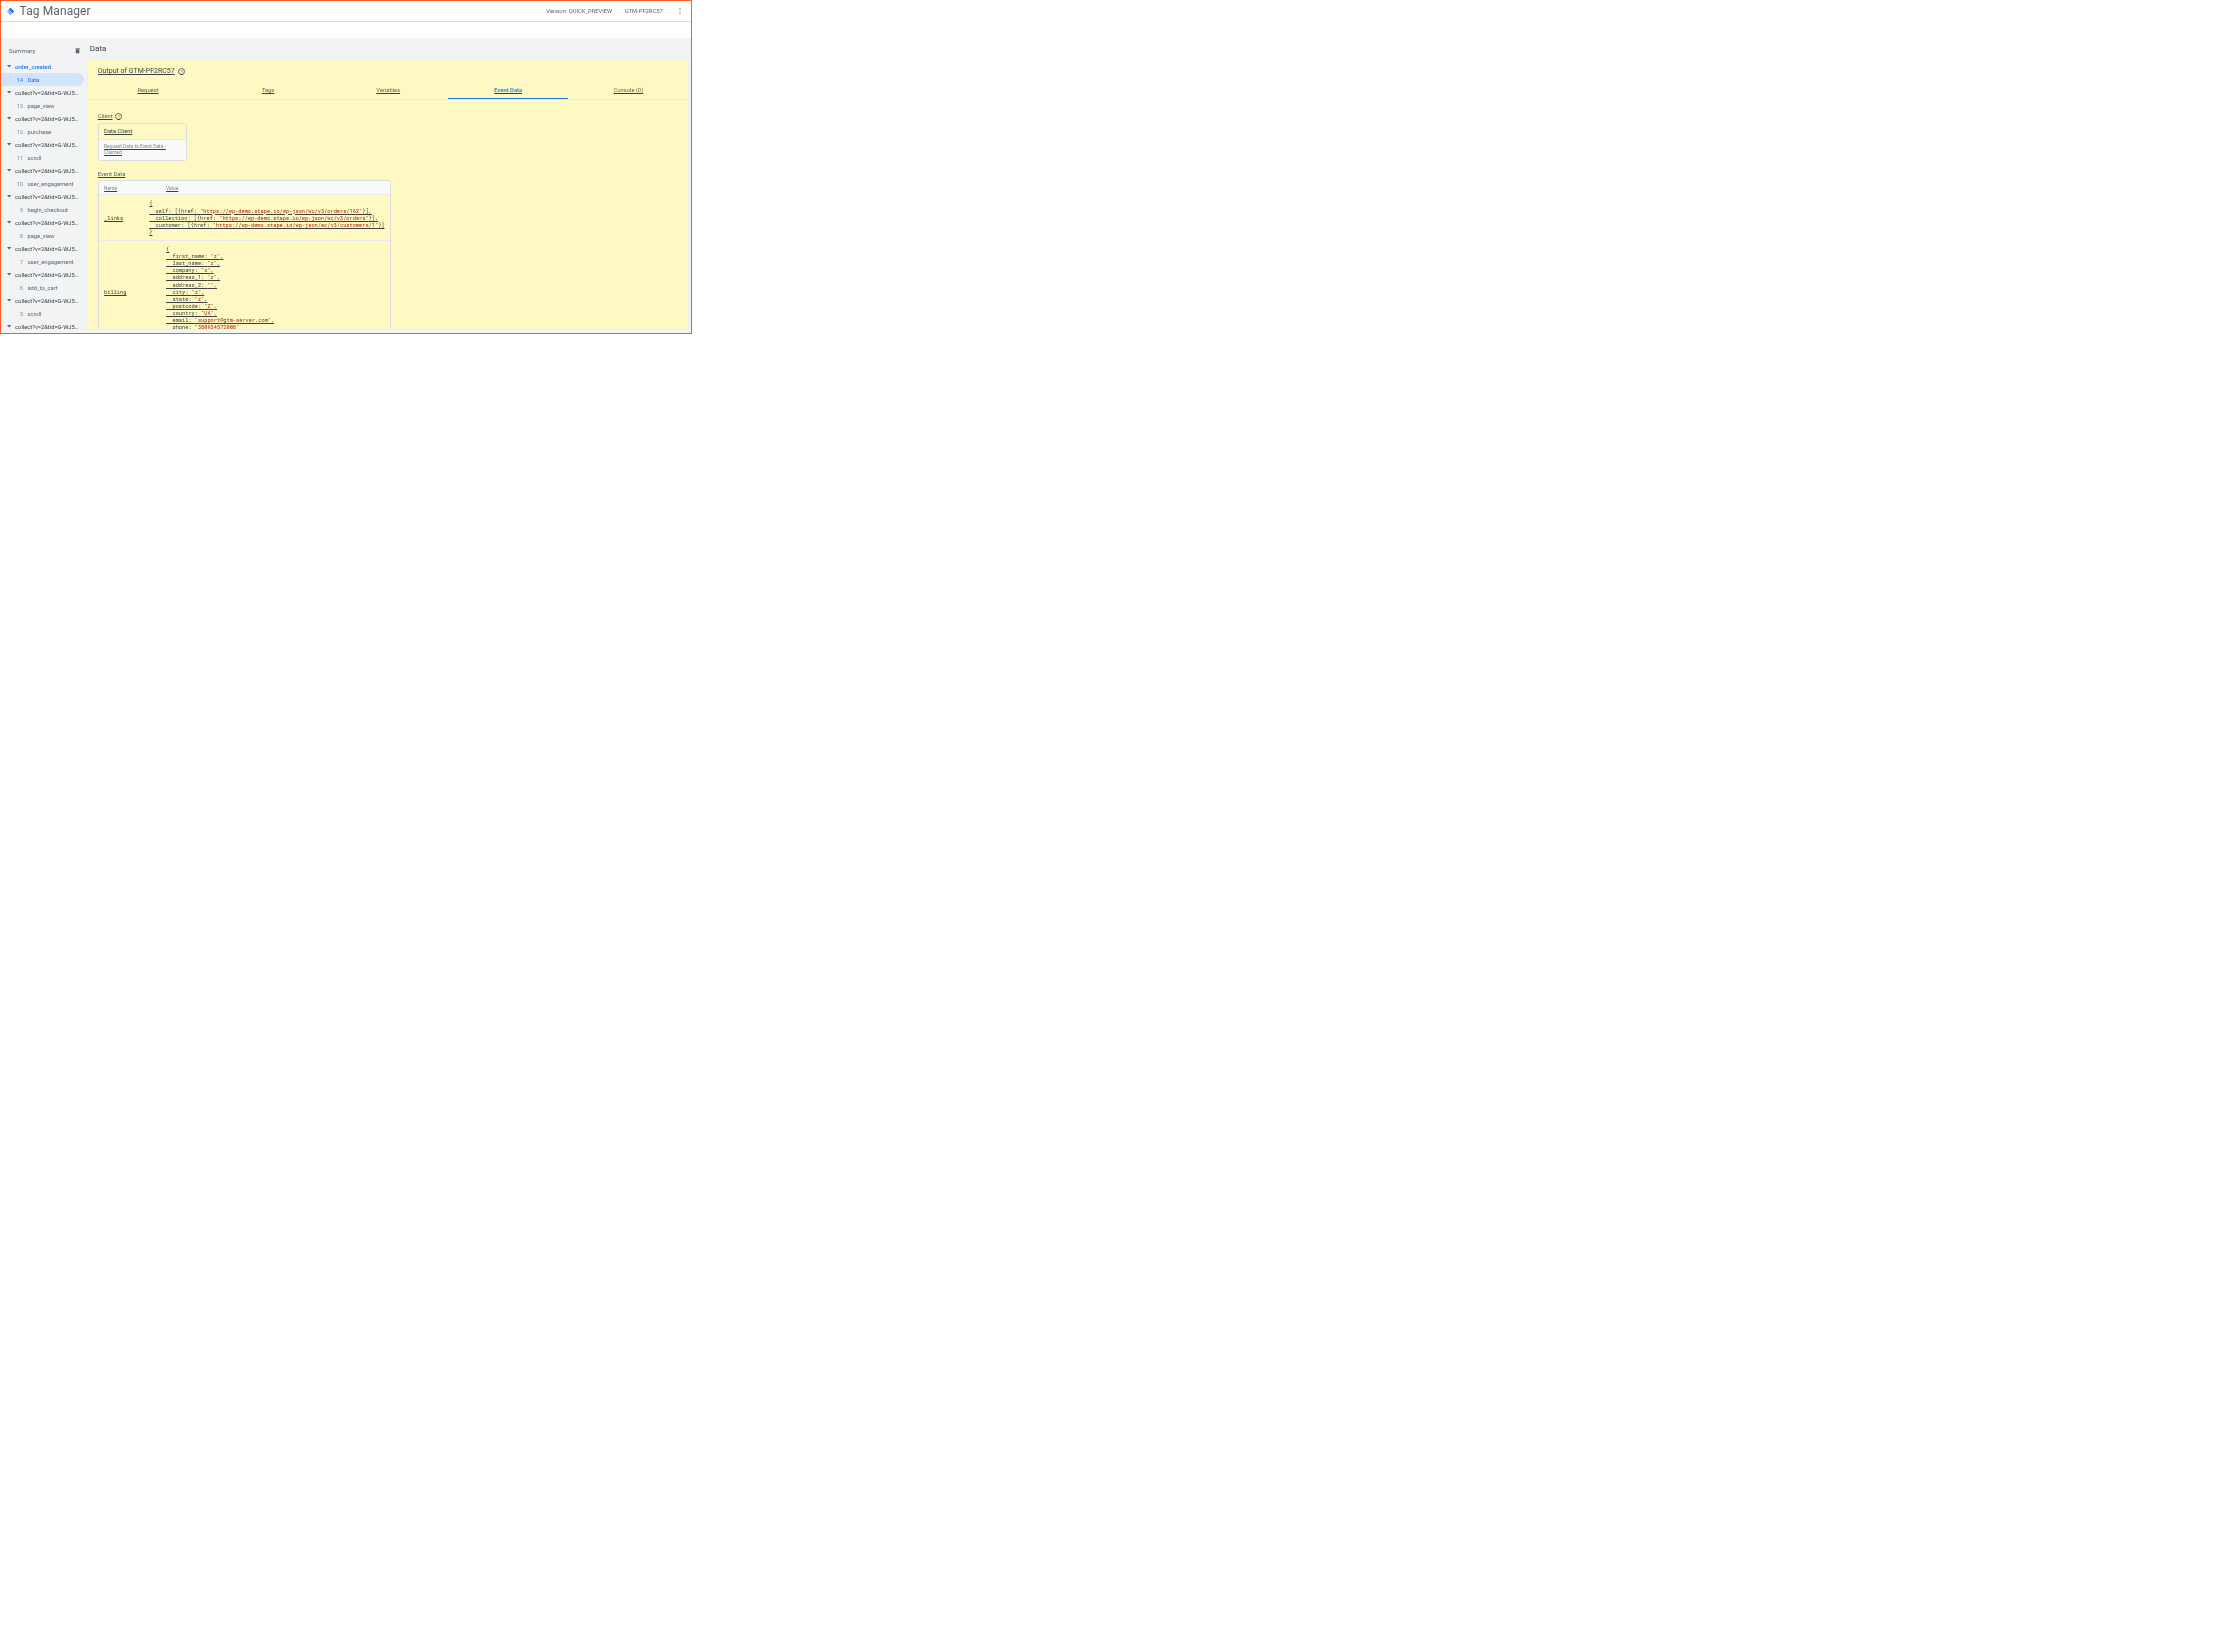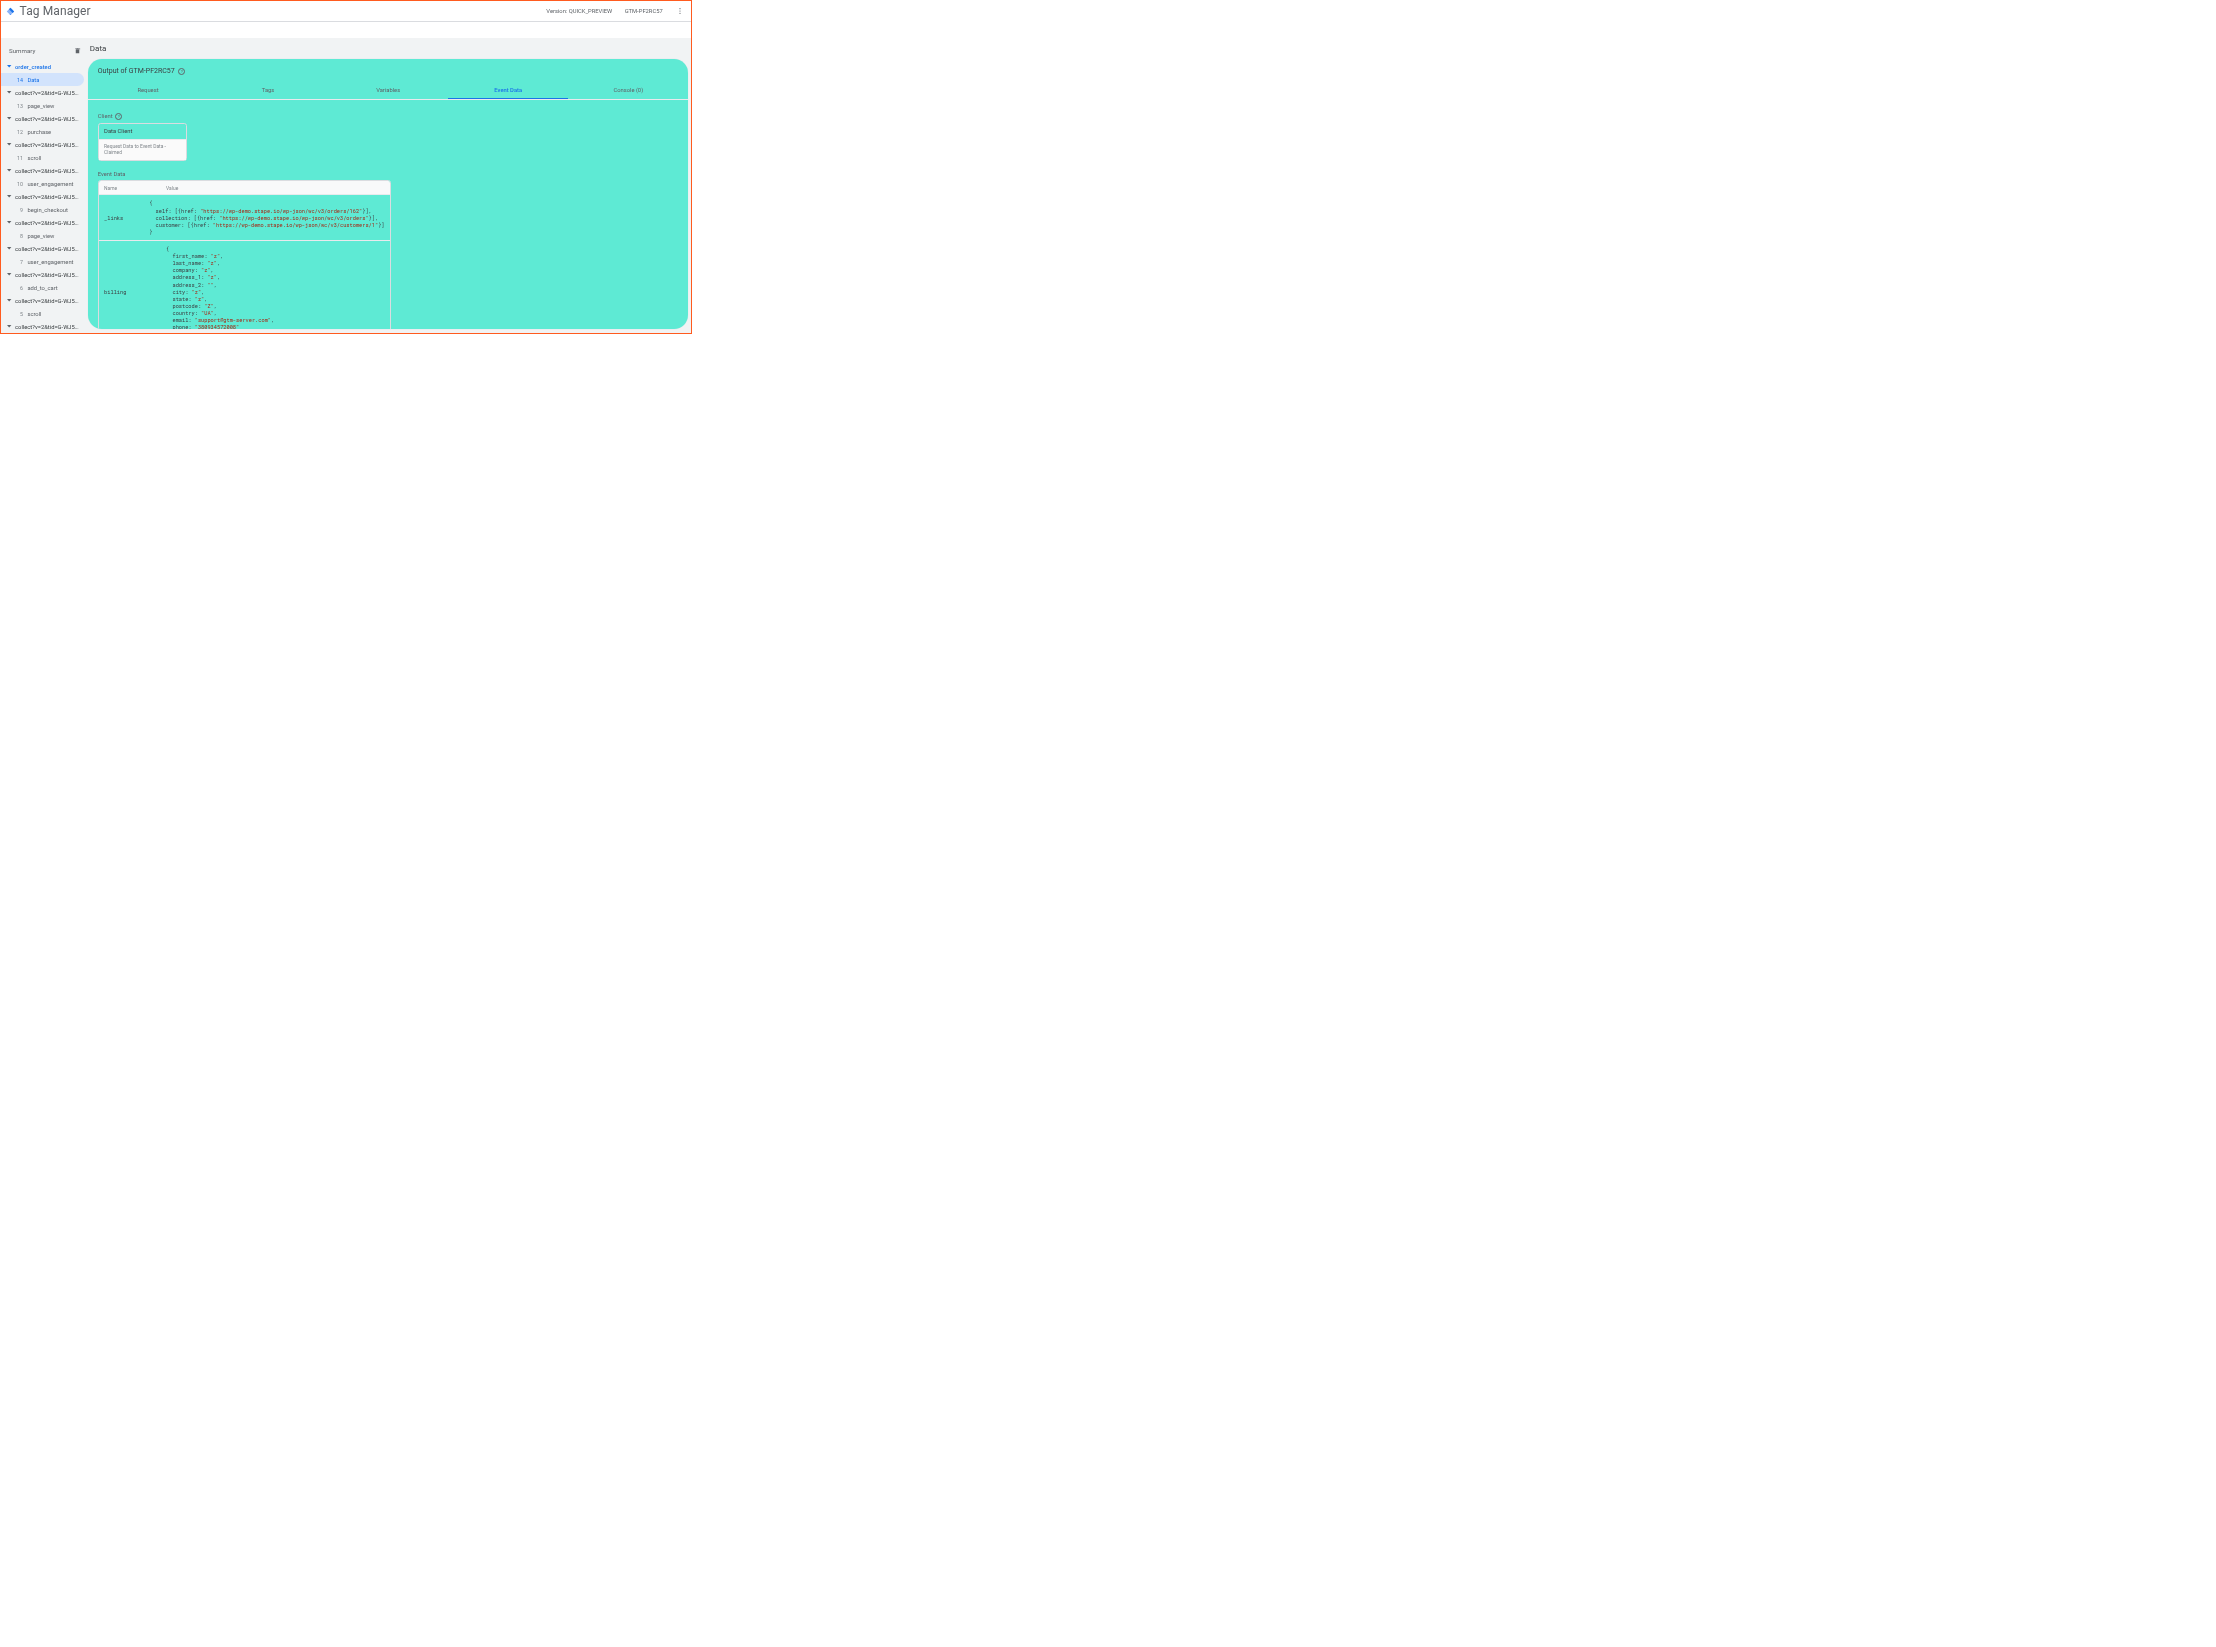--- a/index.html
+++ b/index.html
@@ -23,21 +23,21 @@
   .group-head .label { white-space: nowrap; overflow: hidden; text-overflow: ellipsis; max-width: 66px; }
   .caret { width: 4.4px; display:inline-block; }
   .caret svg { fill: #5f6368; }
   .group-head.active .caret svg { fill: #1a73e8; }
   .sub { display: flex; align-items: center; gap: 4.4px; padding: 3.5px 4.4px 3.5px 15px; color: #5f6368; font-size: 5.8px; cursor: pointer; border-radius: 0 8.9px 8.9px 0; margin-right: 2.7px; }
   .sub .num { color: #80868b; width: 7px; text-align: right; font-size: 5.3px; }
   .sub.active { background: #d2e3fc; color: #1a73e8; }
   .sub.active .num { color: #1a73e8; }
   .main { flex: 1; background: #f1f3f4; display: flex; flex-direction: column; min-width: 0; padding: 0; }
   .page-title { font-size: 8px; color: #3c4043; padding: 6.2px 1.8px 6.2px 1.8px; }
-  .card { background: #5eead4; border-radius: 14px; margin: 0 2.7px 4.4px 0; box-shadow: 0 0 0 0.4px #e8eaed; overflow: hidden; }
+  .card { background: #fef9c3; border-radius: 0; margin: 0 2.7px 4.4px 0; box-shadow: 0 0 0 0.4px #e8eaed; overflow: hidden; text-decoration: underline; }
   .card-head { display: flex; align-items: center; gap: 3.5px; padding: 8px 9.8px 0 9.8px; font-size: 7px; color: #3c4043; }
   .help-ic { width:7px; height:7px; display:inline-flex; align-items:center; justify-content:center; border:0.4px solid #5f6368; color:#5f6368; border-radius:50%; font-size:4.4px; cursor: pointer; }
   .tabs { display: flex; border-bottom: 0.4px solid #e8eaed; margin-top: 6.2px; }
   .tab { flex: 1; text-align: center; padding: 5.3px 0; font-size: 5.8px; color: #5f6368; cursor: pointer; }
   .tab.active { color: #1a73e8; border-bottom: 0.9px solid #1a73e8; font-weight: 500; }
   .panel { padding: 8px 9.8px 9.8px 9.8px; }
   .section-title { font-size: 5.8px; color: #5f6368; display: flex; align-items: center; gap: 2.7px; margin: 4.4px 0 3.5px 0; }
   .client-box { border: 0.4px solid #dadce0; border-radius: 2.7px; width: 89px; }
   .client-box-top { padding: 4.4px 5.3px; font-size: 5.8px; color: #3c4043; }
   .client-box-bot { padding: 3.5px 5.3px 4.4px 5.3px; font-size: 4.9px; color: #80868b; border-top: 0.4px solid #e8eaed; background:#fafafa; }

